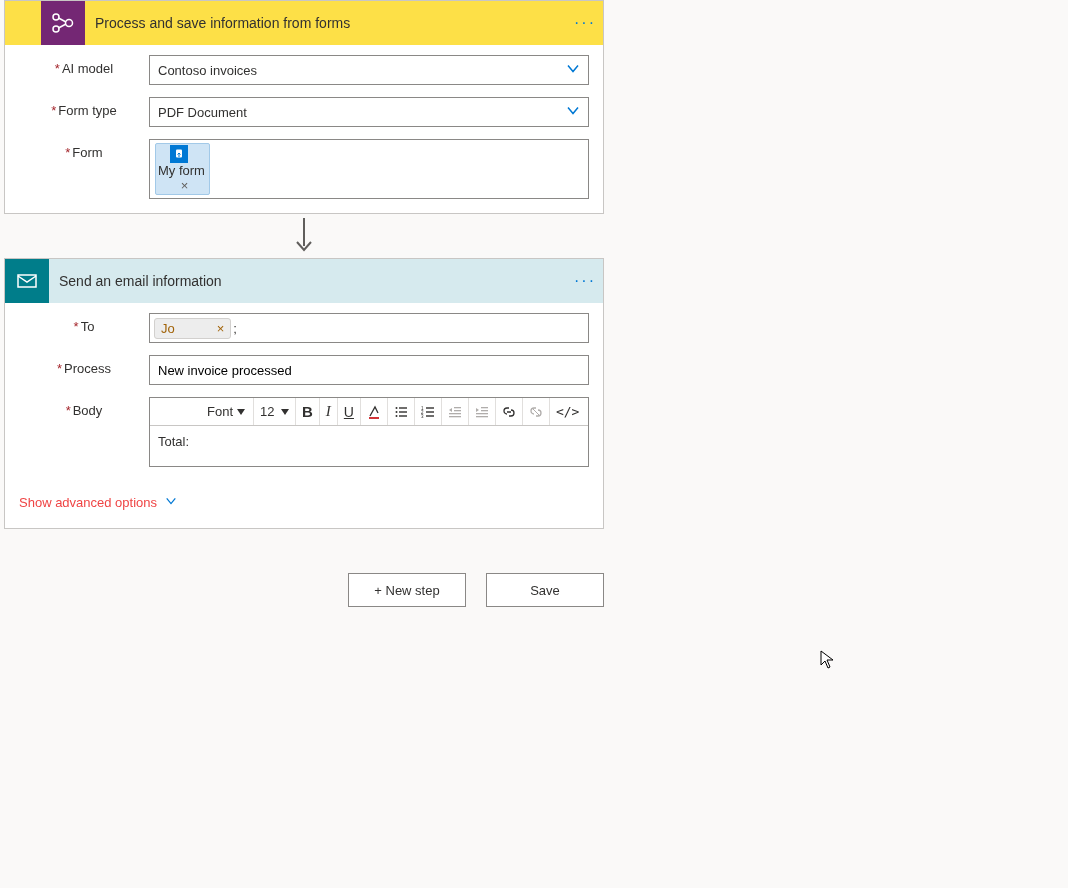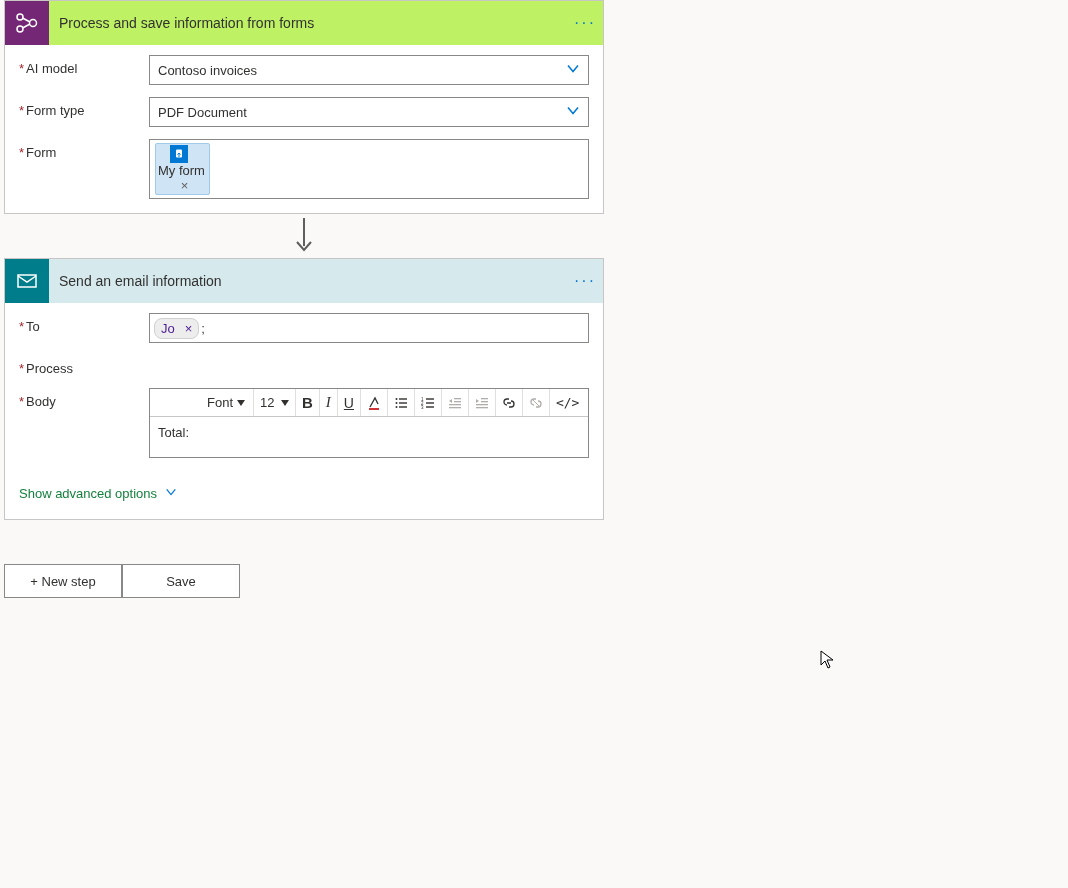--- a/index.html
+++ b/index.html
@@ -42,37 +42,38 @@
     font-size: 14px;
   }
   .card-header .ellipsis {
     width: 36px;
     text-align: center;
     color: #0078d4;
     font-size: 16px;
     letter-spacing: 2px;
     cursor: pointer;
   }
-  .hdr-purple { background: #bef264; color: #323130; }
+  .hdr-purple { background: #fde047; color: #323130; padding-left: 36px; }
   .icon-purple { background: #742774; }
   .hdr-teal { background: #d6eaee; color: #323130; }
   .icon-teal { background: #007d8a; }
 
   .card-body { padding: 10px 14px 14px 14px; }
   .row {
     display: flex;
     align-items: flex-start;
     margin-bottom: 12px;
   }
   .row:last-child { margin-bottom: 0; }
   .label {
     width: 130px;
     padding-top: 6px;
     font-size: 13px;
     color: #323130;
+    text-align: center;
   }
   .label .req { color: #a4262c; margin-right: 2px; }
   .field { flex: 1; }
 
   .select {
     position: relative;
     border: 1px solid #8a8886;
     height: 30px;
     display: flex;
     align-items: center;
@@ -120,25 +121,26 @@
     margin-right: 5px;
   }
   .chip .chip-x {
     margin-left: 6px;
     color: #605e5c;
     cursor: pointer;
   }
   .chip-grey {
     background: #ededed;
     border: 1px solid #d2d0ce;
-    color: #4c1d95;
+    color: #a16207;
     padding: 2px 6px;
     display: inline-flex;
     align-items: center;
-    border-radius: 8px;
+    border-radius: 3px;
+    gap: 32px;
   }
   .chip-grey .chip-x { margin-left: 10px; }
   .chipbox .after-text { margin-left: 2px; }
 
   .textinput {
     border: 1px solid #8a8886;
     height: 30px;
     padding: 0 8px;
     font-size: 13px;
     width: 100%;
@@ -184,21 +186,21 @@
   .rte-body {
     padding: 8px;
     min-height: 40px;
     font-size: 13px;
   }
 
   .adv-row {
     padding: 14px 14px 18px 14px;
   }
   .adv-link {
-    color: #15803d;
+    color: #ef4444;
     font-size: 13px;
     cursor: pointer;
     display: inline-flex;
     align-items: flex-start;
   }
   .adv-link .chev { margin-left: 8px; }
 
   .arrow-connector {
     width: 600px;
     margin-left: 4px;
@@ -206,21 +208,22 @@
     display: flex;
     align-items: center;
     justify-content: center;
   }
 
   .footer-buttons {
     width: 600px;
     margin-left: 4px;
     margin-top: 44px;
     display: flex;
-    justify-content: flex-start;
+    justify-content: flex-end;
+    gap: 20px;
   }
   .btn {
     border: 1px solid #8a8886;
     background: #fff;
     height: 34px;
     min-width: 118px;
     display: inline-flex;
     align-items: center;
     justify-content: center;
     font-size: 13px;
@@ -327,20 +330,23 @@
             <span class="chip-grey">
               <span>Jo</span>
               <span class="chip-x">×</span>
             </span>
             <span class="after-text">;</span>
           </div>
         </div>
       </div>
       <div class="row">
         <div class="label"><span class="req">*</span><span>Process</span></div>
+        <div class="field">
+          <input class="textinput" value="New invoice processed" style="">
+        </div>
       </div>
       <div class="row">
         <div class="label"><span class="req">*</span><span>Body</span></div>
         <div class="field">
           <div class="rte-wrap">
             <div class="rte-toolbar">
               <div class="tbtn fontsel">
                 <span>Font</span>
                   <span class="tri-down"></span>
               </div>

